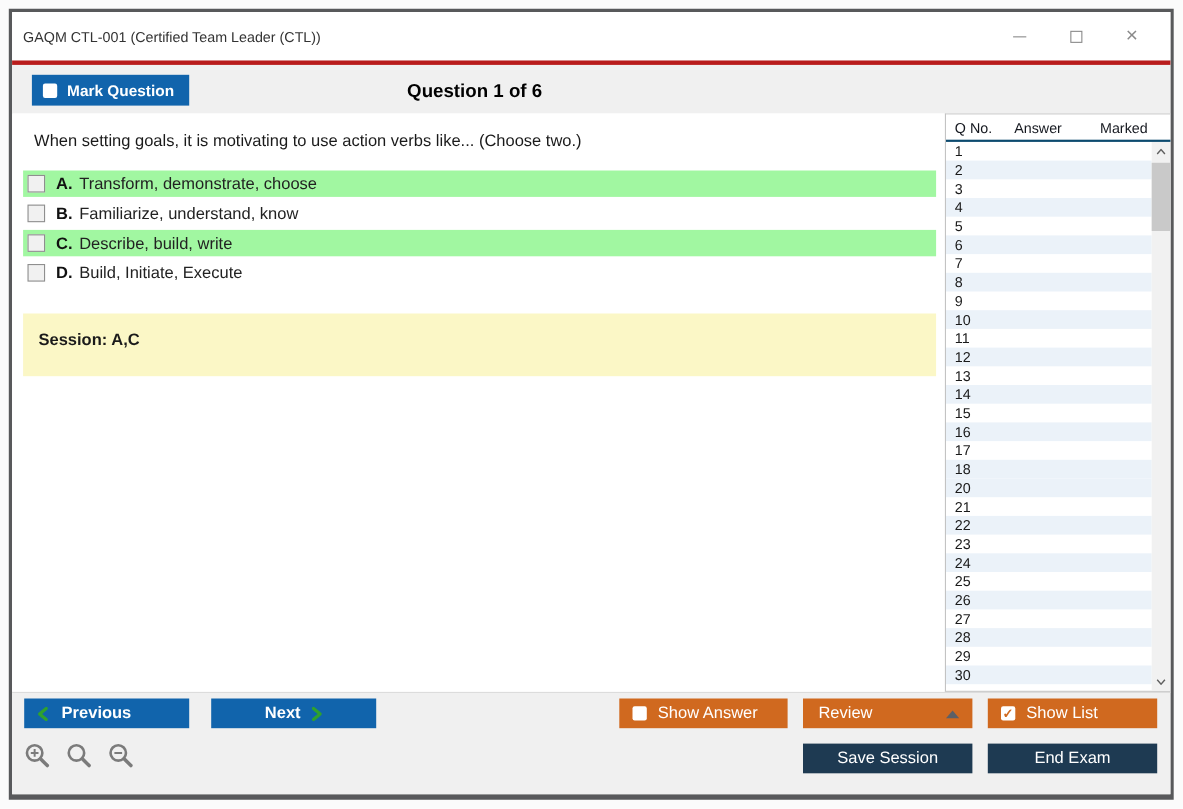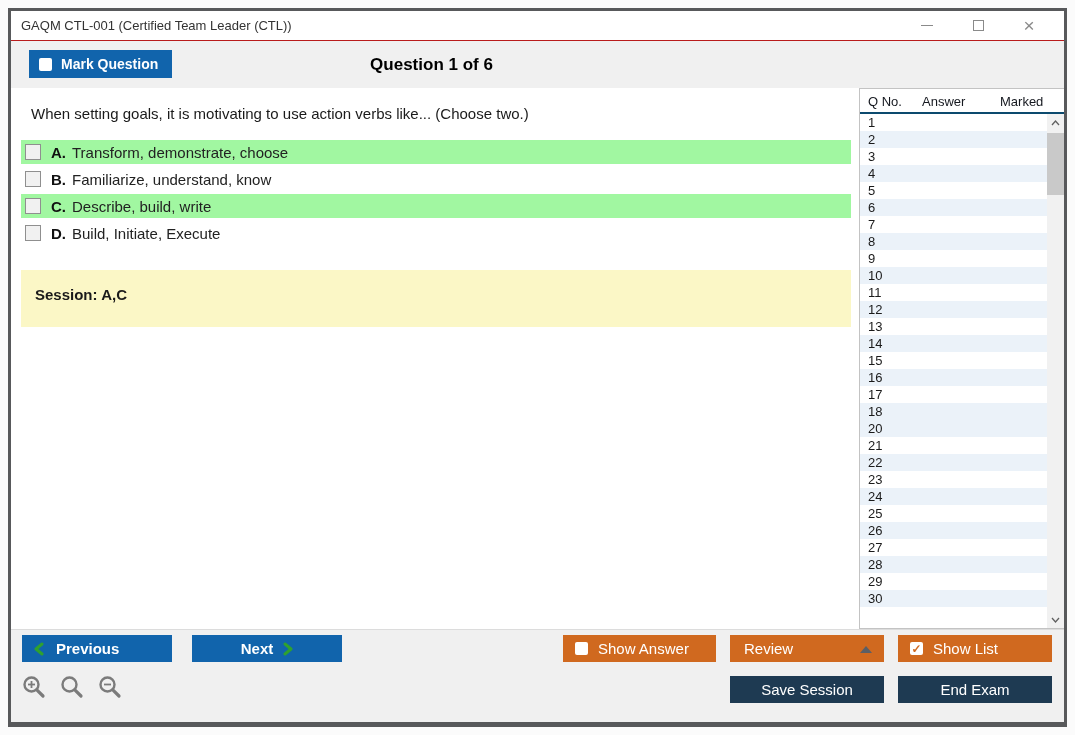--- a/index.html
+++ b/index.html
@@ -5,30 +5,30 @@
   * { margin:0; padding:0; box-sizing:border-box; }
   html,body { width:1075px; height:735px; background:#fbfbfb; font-family:"Liberation Sans", sans-serif; overflow:hidden; }
 
   .window {
     position:absolute; left:8px; top:8px; width:1059px; height:719px;
     background:#ffffff; border:3px solid #58595b; border-bottom-width:5px;
     display:flex; flex-direction:column;
   }
 
   
-  .titlebar { height:29px; background:#ffffff; display:flex; align-items:center; padding:0 14px 0 10px; flex:0 0 auto; }
+  .titlebar { height:44px; background:#ffffff; display:flex; align-items:center; padding:0 14px 0 10px; flex:0 0 auto; }
   .title-text { font-size:13px; color:#333; }
   .win-controls { margin-left:auto; display:flex; align-items:center; gap:33px; padding-right:12px; }
   .win-btn { width:18px; height:18px; display:flex; align-items:center; justify-content:center; cursor:pointer; }
   .min-glyph { width:12px; height:1px; background:#8a8a8a; display:block; }
   .max-glyph { width:11px; height:11px; border:1px solid #8a8a8a; display:block; }
   .close-glyph { font-size:19px; color:#8a8a8a; line-height:18px; font-weight:400; }
 
   
-  .headerband { height:48px; background:#f0f0f0; position:relative; flex:0 0 auto; border-top:1px solid #b91c1c; }
+  .headerband { height:48px; background:#f0f0f0; position:relative; flex:0 0 auto; border-top:4px solid #b91c1c; }
   .mark-btn { position:absolute; left:18px; top:9px; height:28px; background:#1164ac; color:#fff;
     display:flex; align-items:center; gap:9px; padding:0 14px 0 10px; font-size:14px; font-weight:bold; cursor:pointer; }
   .cb { width:13px; height:13px; background:#fff; border-radius:2px; display:inline-flex; align-items:center; justify-content:center; flex:0 0 auto; }
   .cb.checked::after { content:"\2713"; color:#d0691f; font-size:12px; font-weight:bold; line-height:1; }
   .q-counter { position:absolute; left:0; right:212px; top:0; height:48px; text-align:center; line-height:48px;
     font-size:17px; font-weight:bold; color:#000; }
 
   
   .content-row { flex:1 1 auto; display:flex; min-height:0; }
   .main-area { flex:1 1 auto; background:#fff; padding:17px 8px 0 10px; overflow:hidden; }

